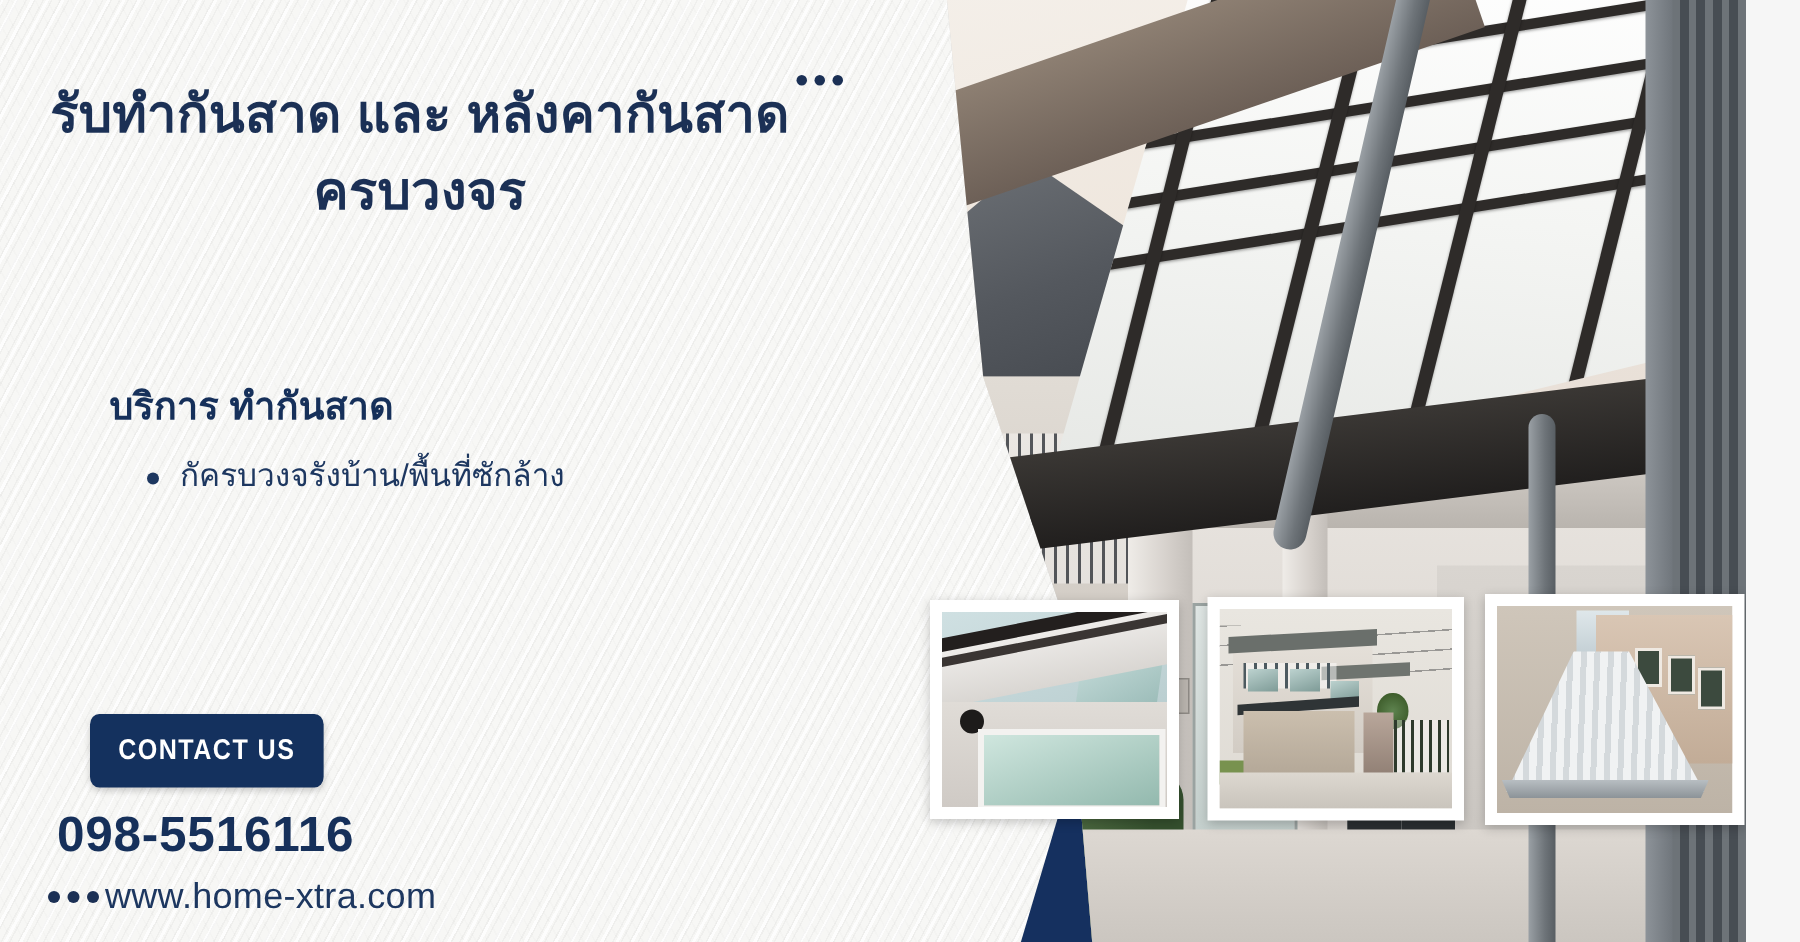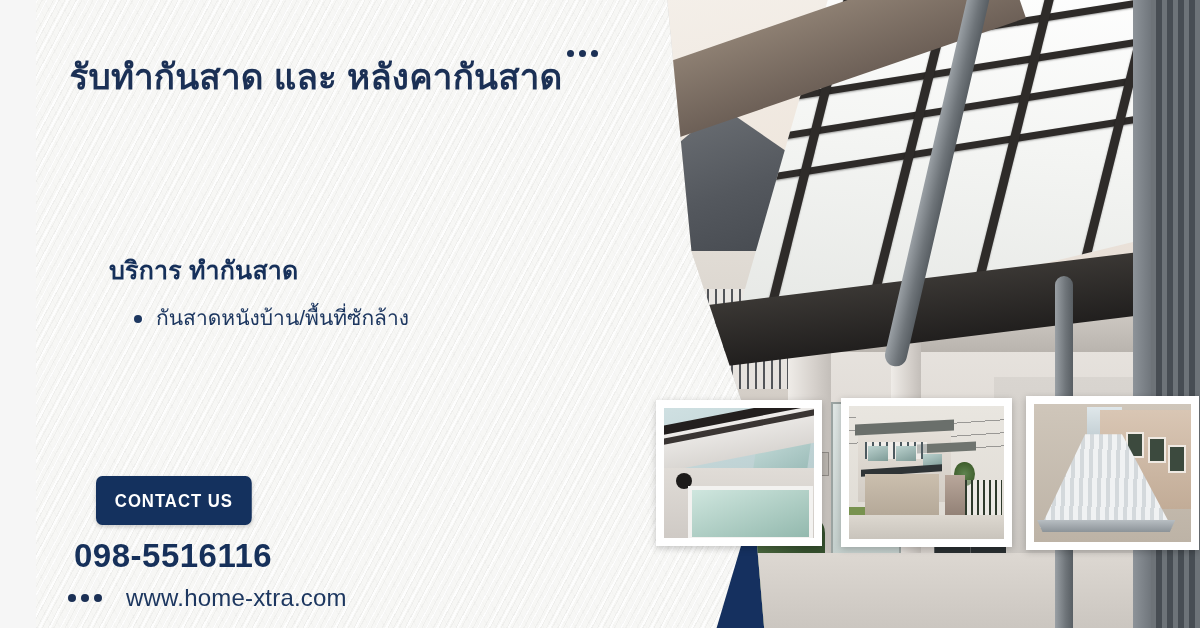--- a/index.html
+++ b/index.html
@@ -4,21 +4,20 @@
 <style>
   html,body{margin:0;padding:0;}
   body{
     width:1200px;height:628px;overflow:hidden;
     font-family:"Liberation Sans", sans-serif;
     background:#f6f6f6;
   }
   #banner{
     position:relative;width:1164px;height:628px;overflow:hidden;
     background:#f0abfc;
-    margin-left:36px;
   }
   
   .bg-texture{
     position:absolute;inset:0;
     background-color:#f7f7f5;
     background-image:
       repeating-linear-gradient(118deg, rgba(0,0,0,0.030) 0px, rgba(0,0,0,0.030) 1px, rgba(0,0,0,0) 1px, rgba(0,0,0,0) 5px),
       repeating-linear-gradient(118deg, rgba(255,255,255,0.8) 0px, rgba(255,255,255,0.8) 2px, rgba(0,0,0,0) 2px, rgba(0,0,0,0) 9px),
       repeating-linear-gradient(62deg, rgba(0,0,0,0.012) 0px, rgba(0,0,0,0.012) 1px, rgba(0,0,0,0) 1px, rgba(0,0,0,0) 7px);
   }
@@ -290,21 +289,21 @@
     transform:scaleX(.88);transform-origin:left center;
     box-shadow:0 2px 5px rgba(0,0,0,.18);
   }
 
   .phone{
     position:absolute;left:38px;top:537px;
     color:#16305a;font-size:33px;font-weight:bold;letter-spacing:.5px;
   }
   .web-row{
     position:absolute;left:32px;top:584px;
-    display:flex;align-items:center;gap:24px;
+    display:flex;align-items:center;gap:4px;
   }
   .web-dots{display:flex;gap:5px;}
   .web-dots i{width:8px;height:8px;border-radius:50%;background:#1b3055;display:block;}
   .web{color:#1d3760;font-size:24px;letter-spacing:.2px;}
 </style>
 </head>
 <body>
 
 <div id="banner">
 
@@ -406,31 +405,32 @@
       <div class="t3-win" style="right:3%;top:30%;width:9%;height:17%;"></div>
       <div class="t3-roof"></div>
       <div class="t3-edge"></div>
     </div>
   </div>
 
   <div class="left-col">
 
     <div class="headline">
       <span>รับทำกันสาด และ หลังคากันสาด</span>
+      <span class="l2">ครบวงจร</span>
     </div>
     <div class="dots-headline">
       <i></i>
         <i></i>
         <i></i>
     </div>
 
     <div class="subhead">บริการ ทำกันสาด</div>
 
     <ul class="svc-list">
-      <li>กันสาดหนังบ้าน/พื้นที่ซักล้าง</li>
+      <li>กัครบวงจรังบ้าน/พื้นที่ซักล้าง</li>
     </ul>
 
     <button class="cta">CONTACT US</button>
 
     <div class="phone">098-5516116</div>
 
     <div class="web-row">
       <span class="web-dots">
         <i></i>
           <i></i>

